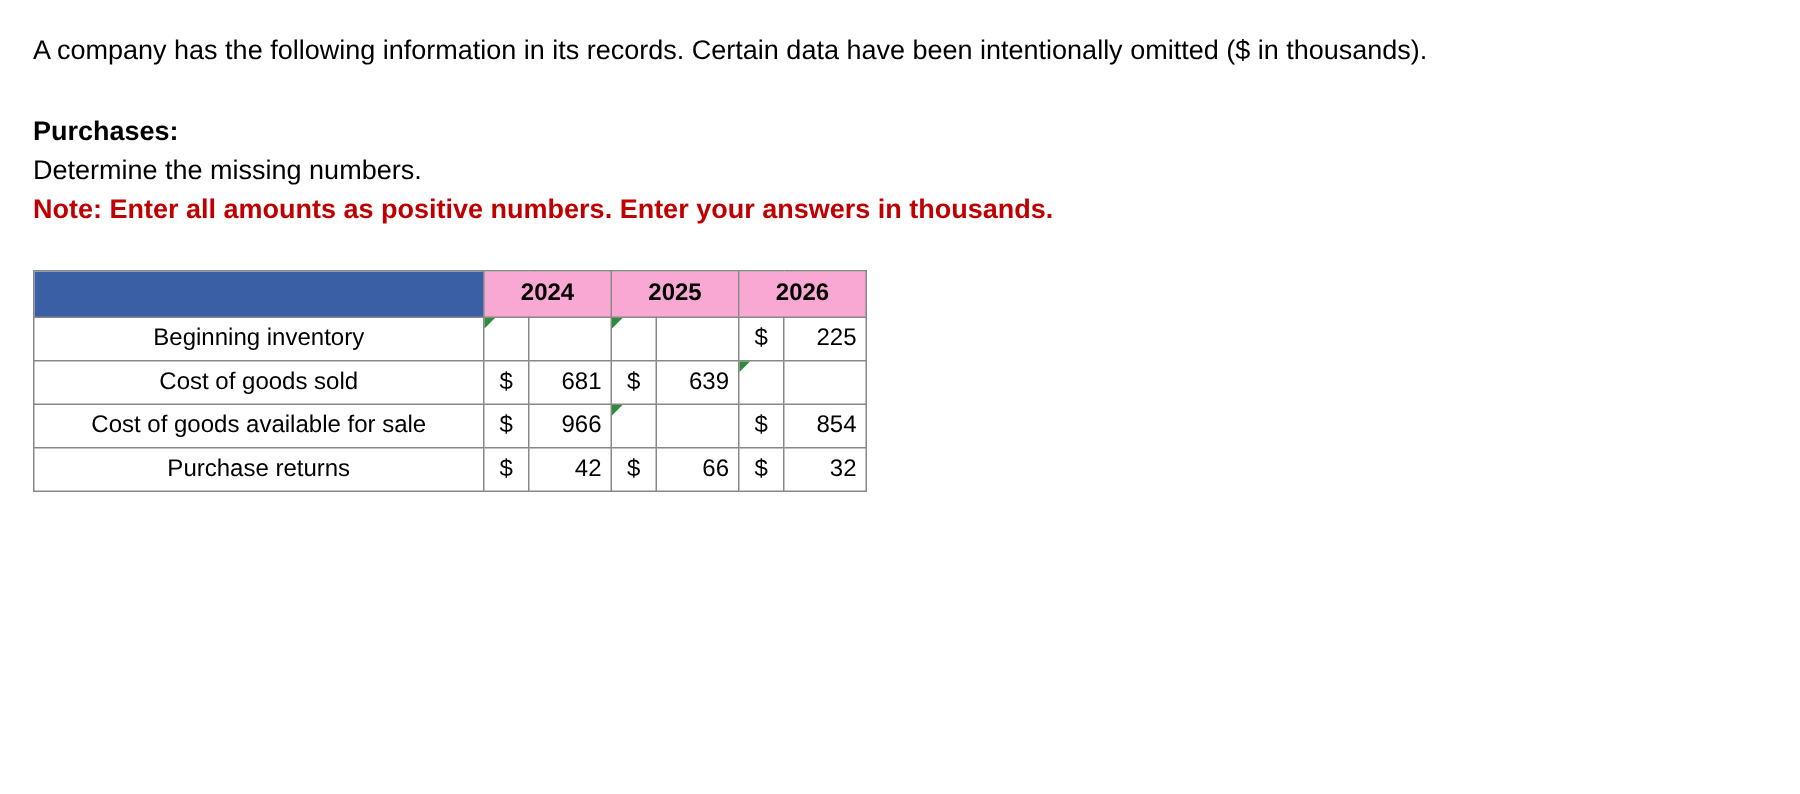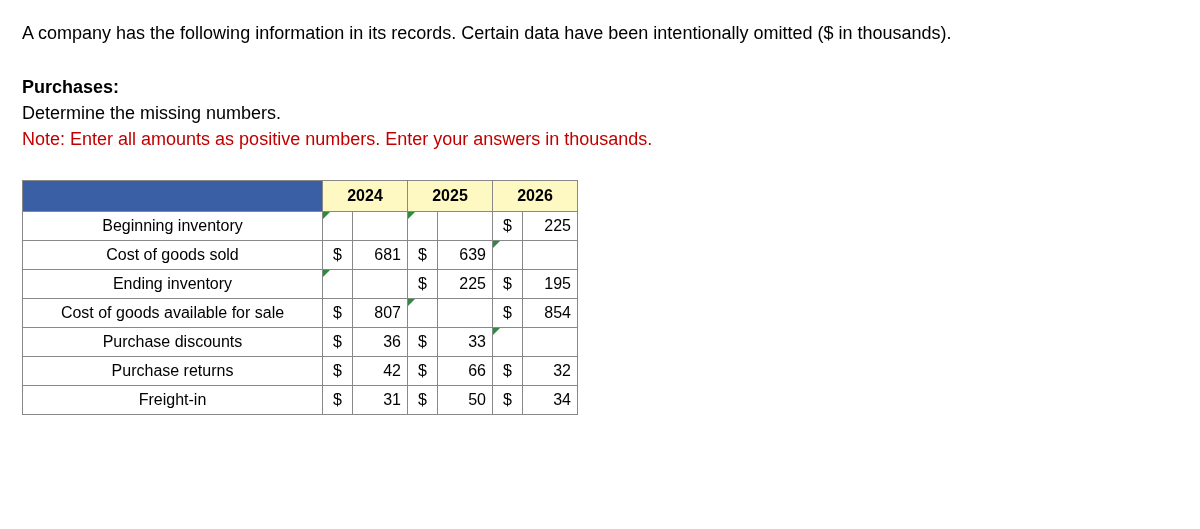--- a/index.html
+++ b/index.html
@@ -8,37 +8,37 @@
     color: #000;
     margin: 0;
     padding: 20px 22px;
     background: #fff;
     width: 1200px;
     box-sizing: border-box;
   }
   .intro { margin-bottom: 28px; line-height: 1.45; }
   .req-block { margin-bottom: 28px; line-height: 1.45; }
   .req-title { font-weight: bold; }
-  .note { color: #c00000; font-weight: normal; }
+  .note { color: #c00000; font-weight: bold; }
 
   table.data {
     border-collapse: collapse;
     font-size: 16px;
   }
   table.data td, table.data th {
     border: 1px solid #888;
     height: 28px;
     vertical-align: middle;
   }
   col.label { width: 300px; }
   col.sym  { width: 30px; }
   col.val  { width: 55px; }
 
   th.year {
-    background: #fef9c3;
+    background: #f9a8d4;
     font-weight: bold;
     text-align: center;
     font-size: 16px;
   }
   td.header-blank {
     background: #3a5fa5;
     border: 1px solid #888;
   }
   td.label { padding: 0 8px; text-align: center; }
   td.sym   { text-align: center; border-right: none; padding: 0 4px; }
@@ -98,64 +98,37 @@
   <tr>
     <td class="label">Cost of goods sold</td>
     <td class="sym">$</td>
         <td class="val">681</td>
     <td class="sym">$</td>
         <td class="val">639</td>
     <td class="sym marker"></td>
         <td class="val"></td>
   </tr>
 
-  <tr>
-    <td class="label">Ending inventory</td>
-    <td class="sym marker"></td>
-        <td class="val"></td>
-    <td class="sym">$</td>
-        <td class="val">225</td>
-    <td class="sym">$</td>
-        <td class="val">195</td>
-  </tr>
 
   <tr>
     <td class="label">Cost of goods available for sale</td>
     <td class="sym">$</td>
-        <td class="val">807</td>
+        <td class="val">966</td>
     <td class="sym marker"></td>
         <td class="val"></td>
     <td class="sym">$</td>
         <td class="val">854</td>
   </tr>
 
 
-  <tr>
-    <td class="label">Purchase discounts</td>
-    <td class="sym">$</td>
-        <td class="val">36</td>
-    <td class="sym">$</td>
-        <td class="val">33</td>
-    <td class="sym marker"></td>
-        <td class="val"></td>
-  </tr>
 
   <tr>
     <td class="label">Purchase returns</td>
     <td class="sym">$</td>
         <td class="val">42</td>
     <td class="sym">$</td>
         <td class="val">66</td>
     <td class="sym">$</td>
         <td class="val">32</td>
   </tr>
 
-  <tr>
-    <td class="label">Freight-in</td>
-    <td class="sym">$</td>
-        <td class="val">31</td>
-    <td class="sym">$</td>
-        <td class="val">50</td>
-    <td class="sym">$</td>
-        <td class="val">34</td>
-  </tr>
 </tbody>
   </table>
 
 </body></html>

